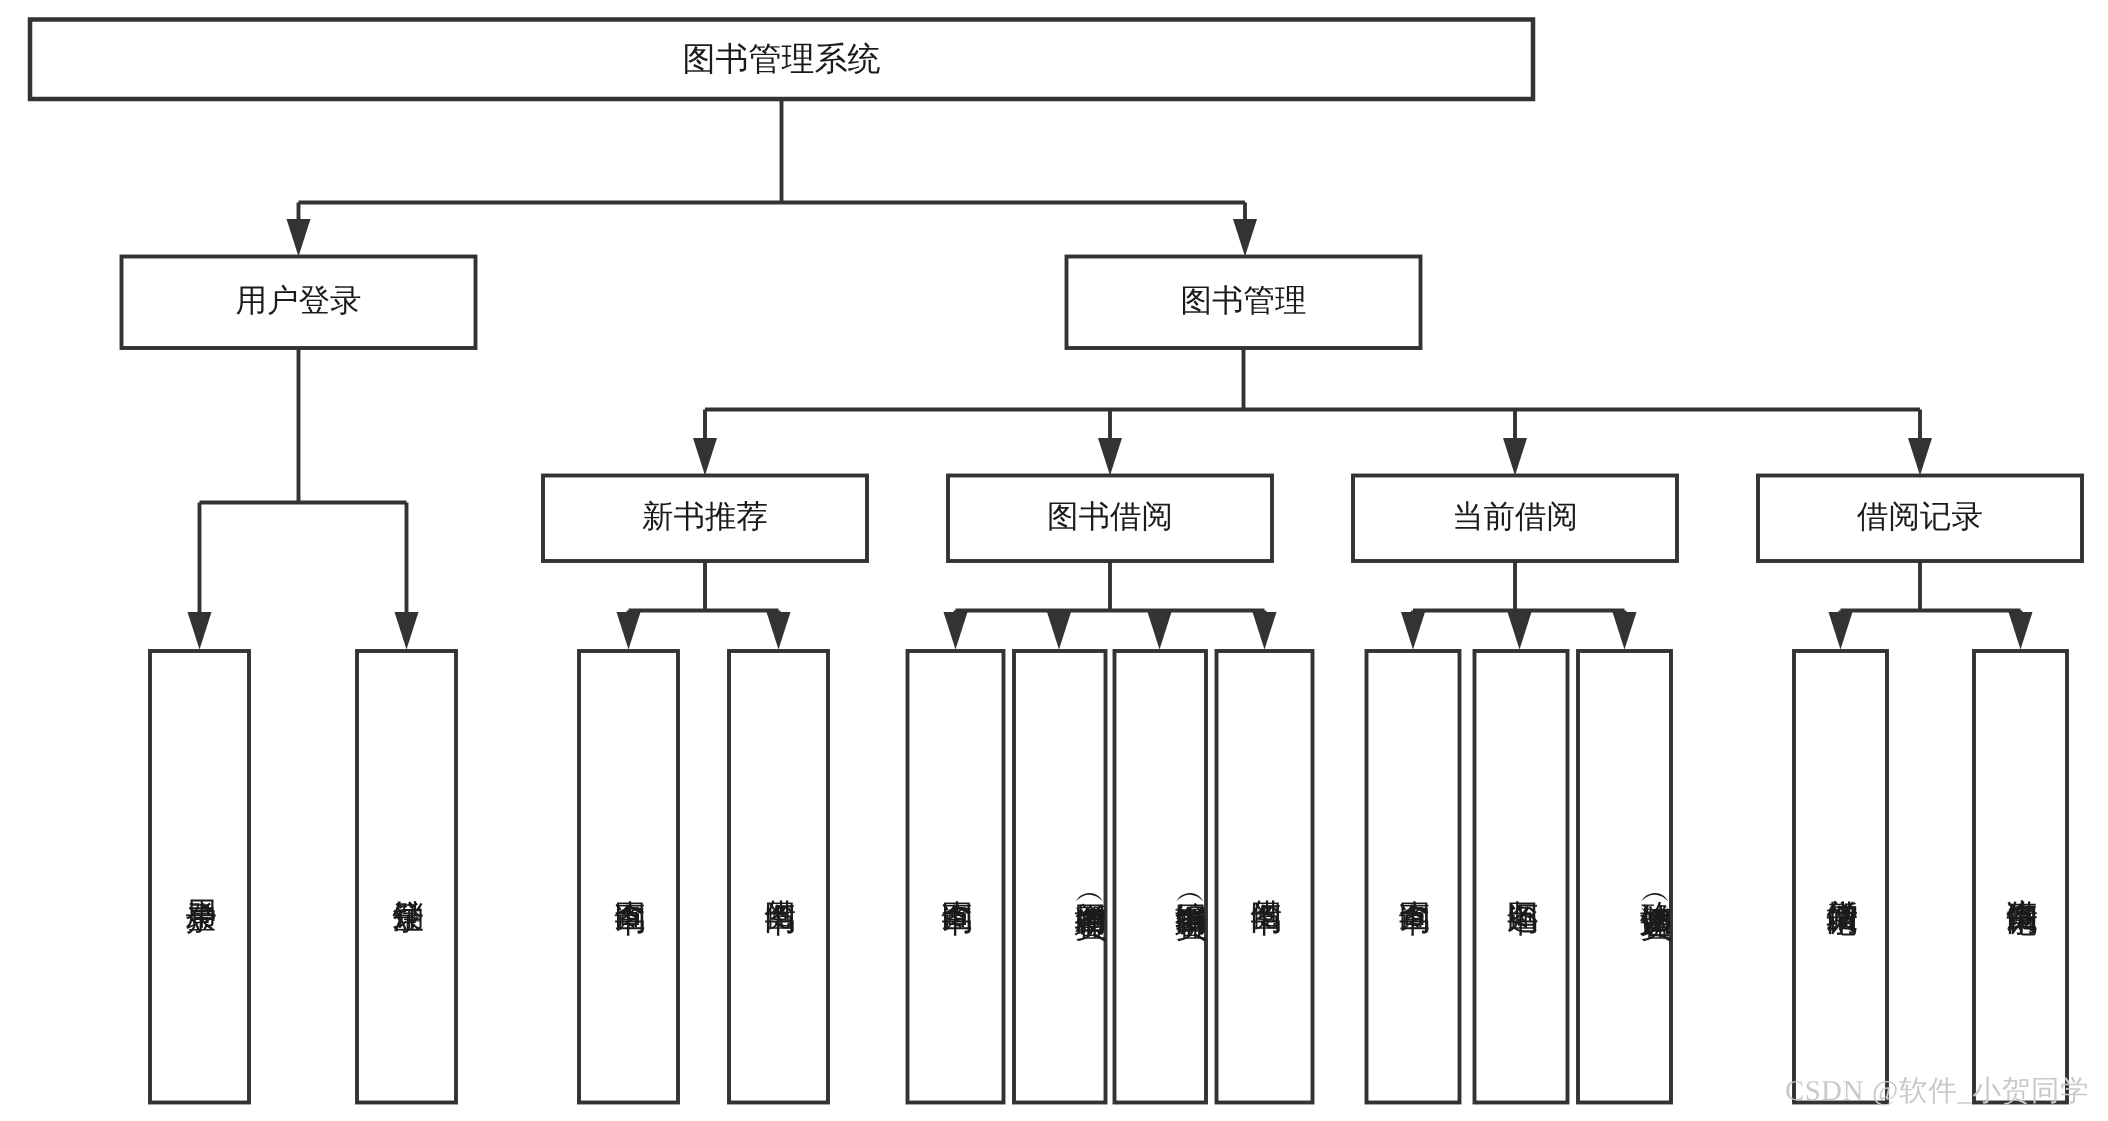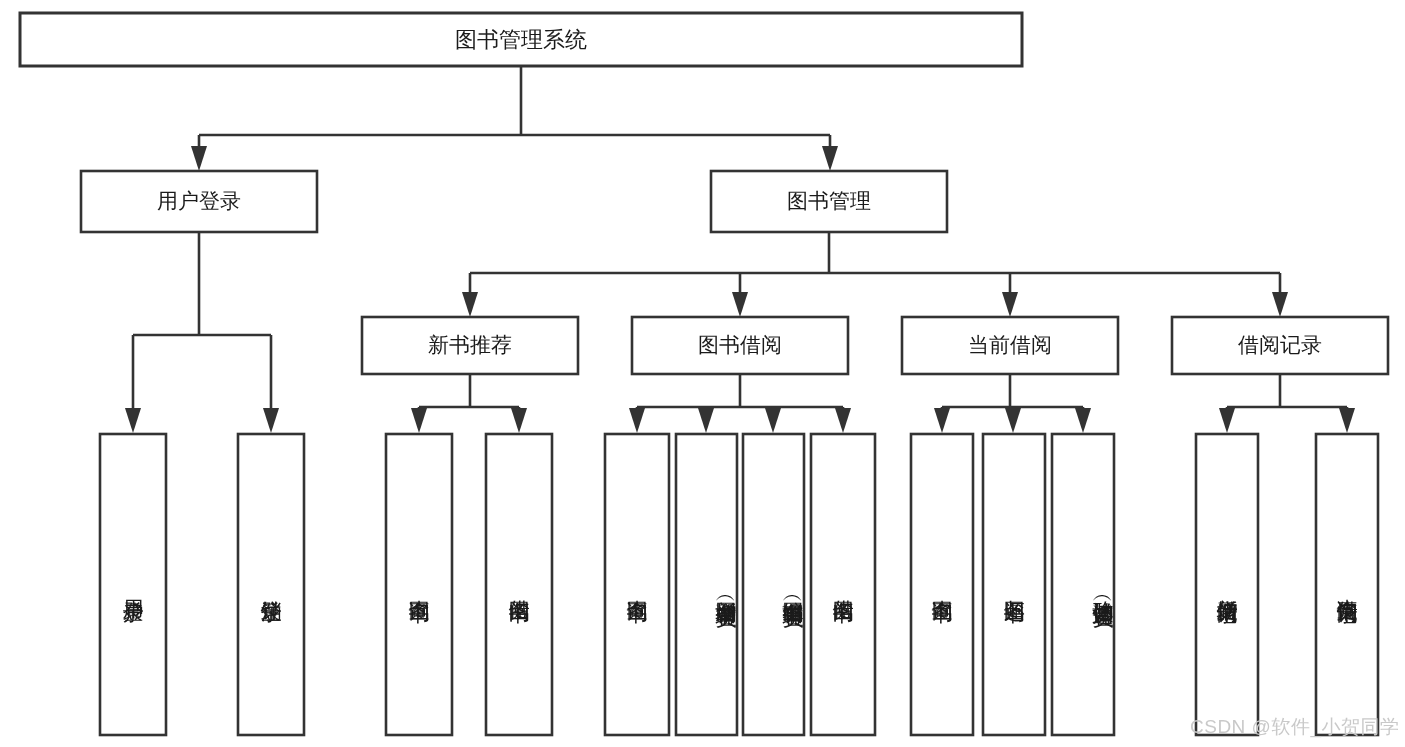--- a/index.html
+++ b/index.html
@@ -77,21 +77,21 @@
     justify-content: center;
     pointer-events: none;
   }
   .leaf-label.centered {
     align-items: center;
   }
   .watermark {
     position: absolute;
     left: 1190px;
     top: 714px;
-    font-family: Liberation Sans, sans-serif;
+    font-family: Liberation Serif, serif;
     font-size: 19px;
     color: #c9c9c9;
     white-space: nowrap;
     letter-spacing: 0.5px;
   }
 </style>
 </head>
 <body>
 
 <div id="diagram-root">

